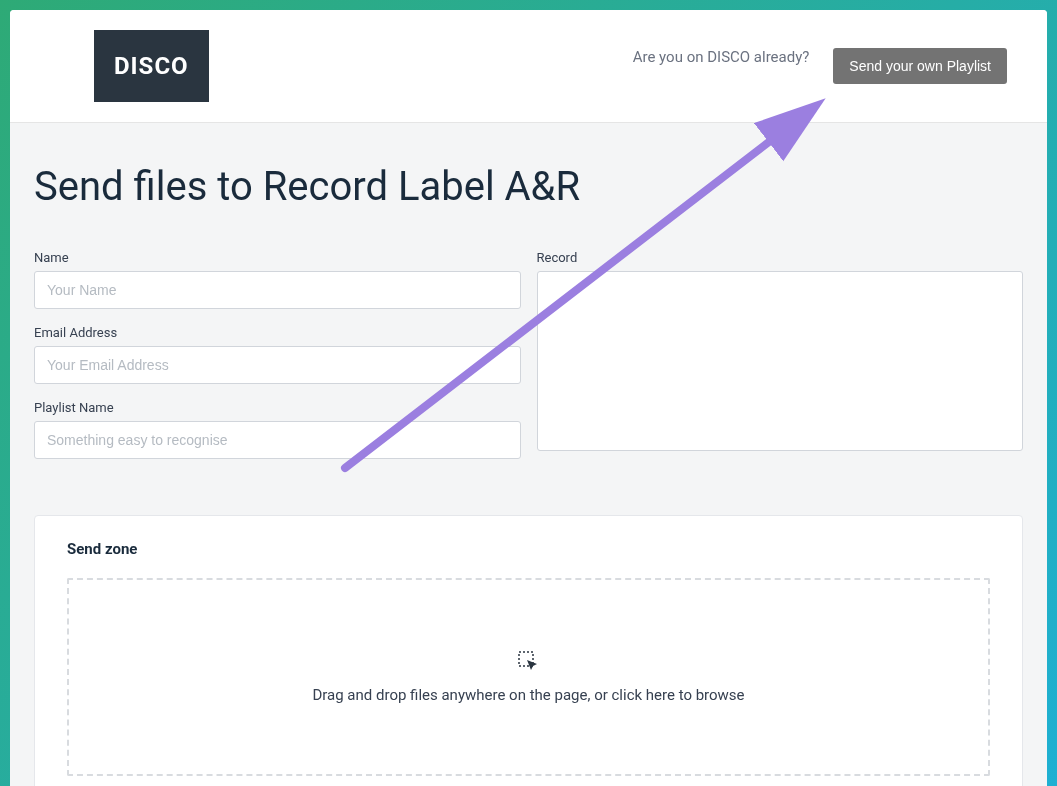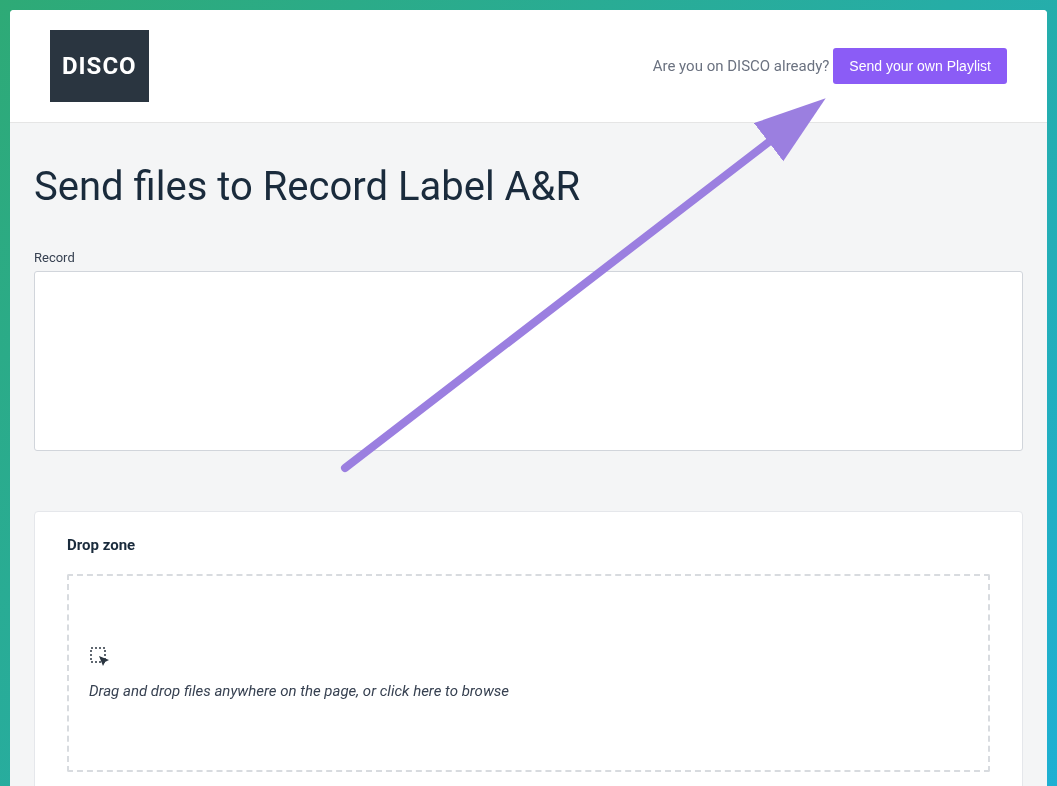--- a/index.html
+++ b/index.html
@@ -21,34 +21,35 @@
       align-items: center;
       justify-content: space-between;
       padding: 20px 40px;
       border-bottom: 1px solid #e5e5e5;
     }
     .logo {
       background: #2a3540;
       color: #ffffff;
       font-size: 24px;
       font-weight: bold;
-      padding: 22px 12px;
+      padding: 22px 20px;
       letter-spacing: 1px;
+      margin-left: 44px;
     }
     .header-right {
       display: flex;
-      align-items: center;
-      gap: 4px;
+      align-items: flex-start;
+      gap: 24px;
     }
     .header-text {
       color: #6b7280;
       font-size: 15px;
     }
     .primary-button {
-      background: #8b5cf6;
+      background: #737373;
       color: #ffffff;
       border: none;
       padding: 10px 16px;
       font-size: 14px;
       border-radius: 3px;
       cursor: pointer;
     }
     .content {
       padding: 40px 24px;
       position: relative;
@@ -111,23 +112,22 @@
     .dropzone-title {
       font-size: 15px;
       font-weight: 700;
       color: #1a2b3c;
       margin-bottom: 20px;
     }
     .dropzone-area {
       border: 2px dashed #d8dbdf;
       border-radius: 2px;
       padding: 70px 20px;
-      text-align: left;
+      text-align: center;
       cursor: pointer;
-      font-style: italic;
     }
     .dropzone-icon {
       display: inline-flex;
       justify-content: center;
       margin-bottom: 12px;
     }
     .dropzone-text {
       color: #374151;
       font-size: 15px;
     }
@@ -156,30 +156,44 @@
         <marker id="arrowhead" markerWidth="10" markerHeight="10" refX="7" refY="3" orient="auto">
           <polygon points="0 0, 9 3, 0 6" fill="#9b7fe0"></polygon>
         </marker>
       </defs>
       <line x1="10" y1="395" x2="478" y2="35" stroke="#9b7fe0" stroke-width="8" stroke-linecap="round" marker-end="url(#arrowhead)"></line>
     </svg>
 
     <h1 class="page-title">Send files to Record Label A&amp;R</h1>
 
     <div class="form-row">
+      <div class="form-left">
+        <div class="form-group">
+          <label class="form-label">Name</label>
+          <input type="text" class="form-input" placeholder="Your Name" style="">
+        </div>
+        <div class="form-group">
+          <label class="form-label">Email Address</label>
+          <input type="email" class="form-input" placeholder="Your Email Address" style="">
+        </div>
+        <div class="form-group">
+          <label class="form-label">Playlist Name</label>
+          <input type="text" class="form-input" placeholder="Something easy to recognise" style="">
+        </div>
+      </div>
       <div class="form-right">
         <div class="form-group">
           <label class="form-label">Record</label>
           <textarea class="form-textarea" style=""></textarea>
         </div>
       </div>
     </div>
 
     <div class="dropzone-card">
-      <div class="dropzone-title">Drop zone</div>
+      <div class="dropzone-title">Send zone</div>
       <div class="dropzone-area">
         <div class="dropzone-icon">
           <svg width="24" height="24" viewBox="0 0 24 24" fill="none" stroke="#2a3540" stroke-width="1.5">
             <rect x="2" y="2" width="14" height="14" stroke-dasharray="2 2" fill="none"></rect>
             <path d="M10 10 L20 14 L16 16 L14 20 Z" fill="#2a3540" stroke="none"></path>
           </svg>
         </div>
         <div class="dropzone-text">Drag and drop files anywhere on the page, or click here to browse</div>
       </div>
     </div>

